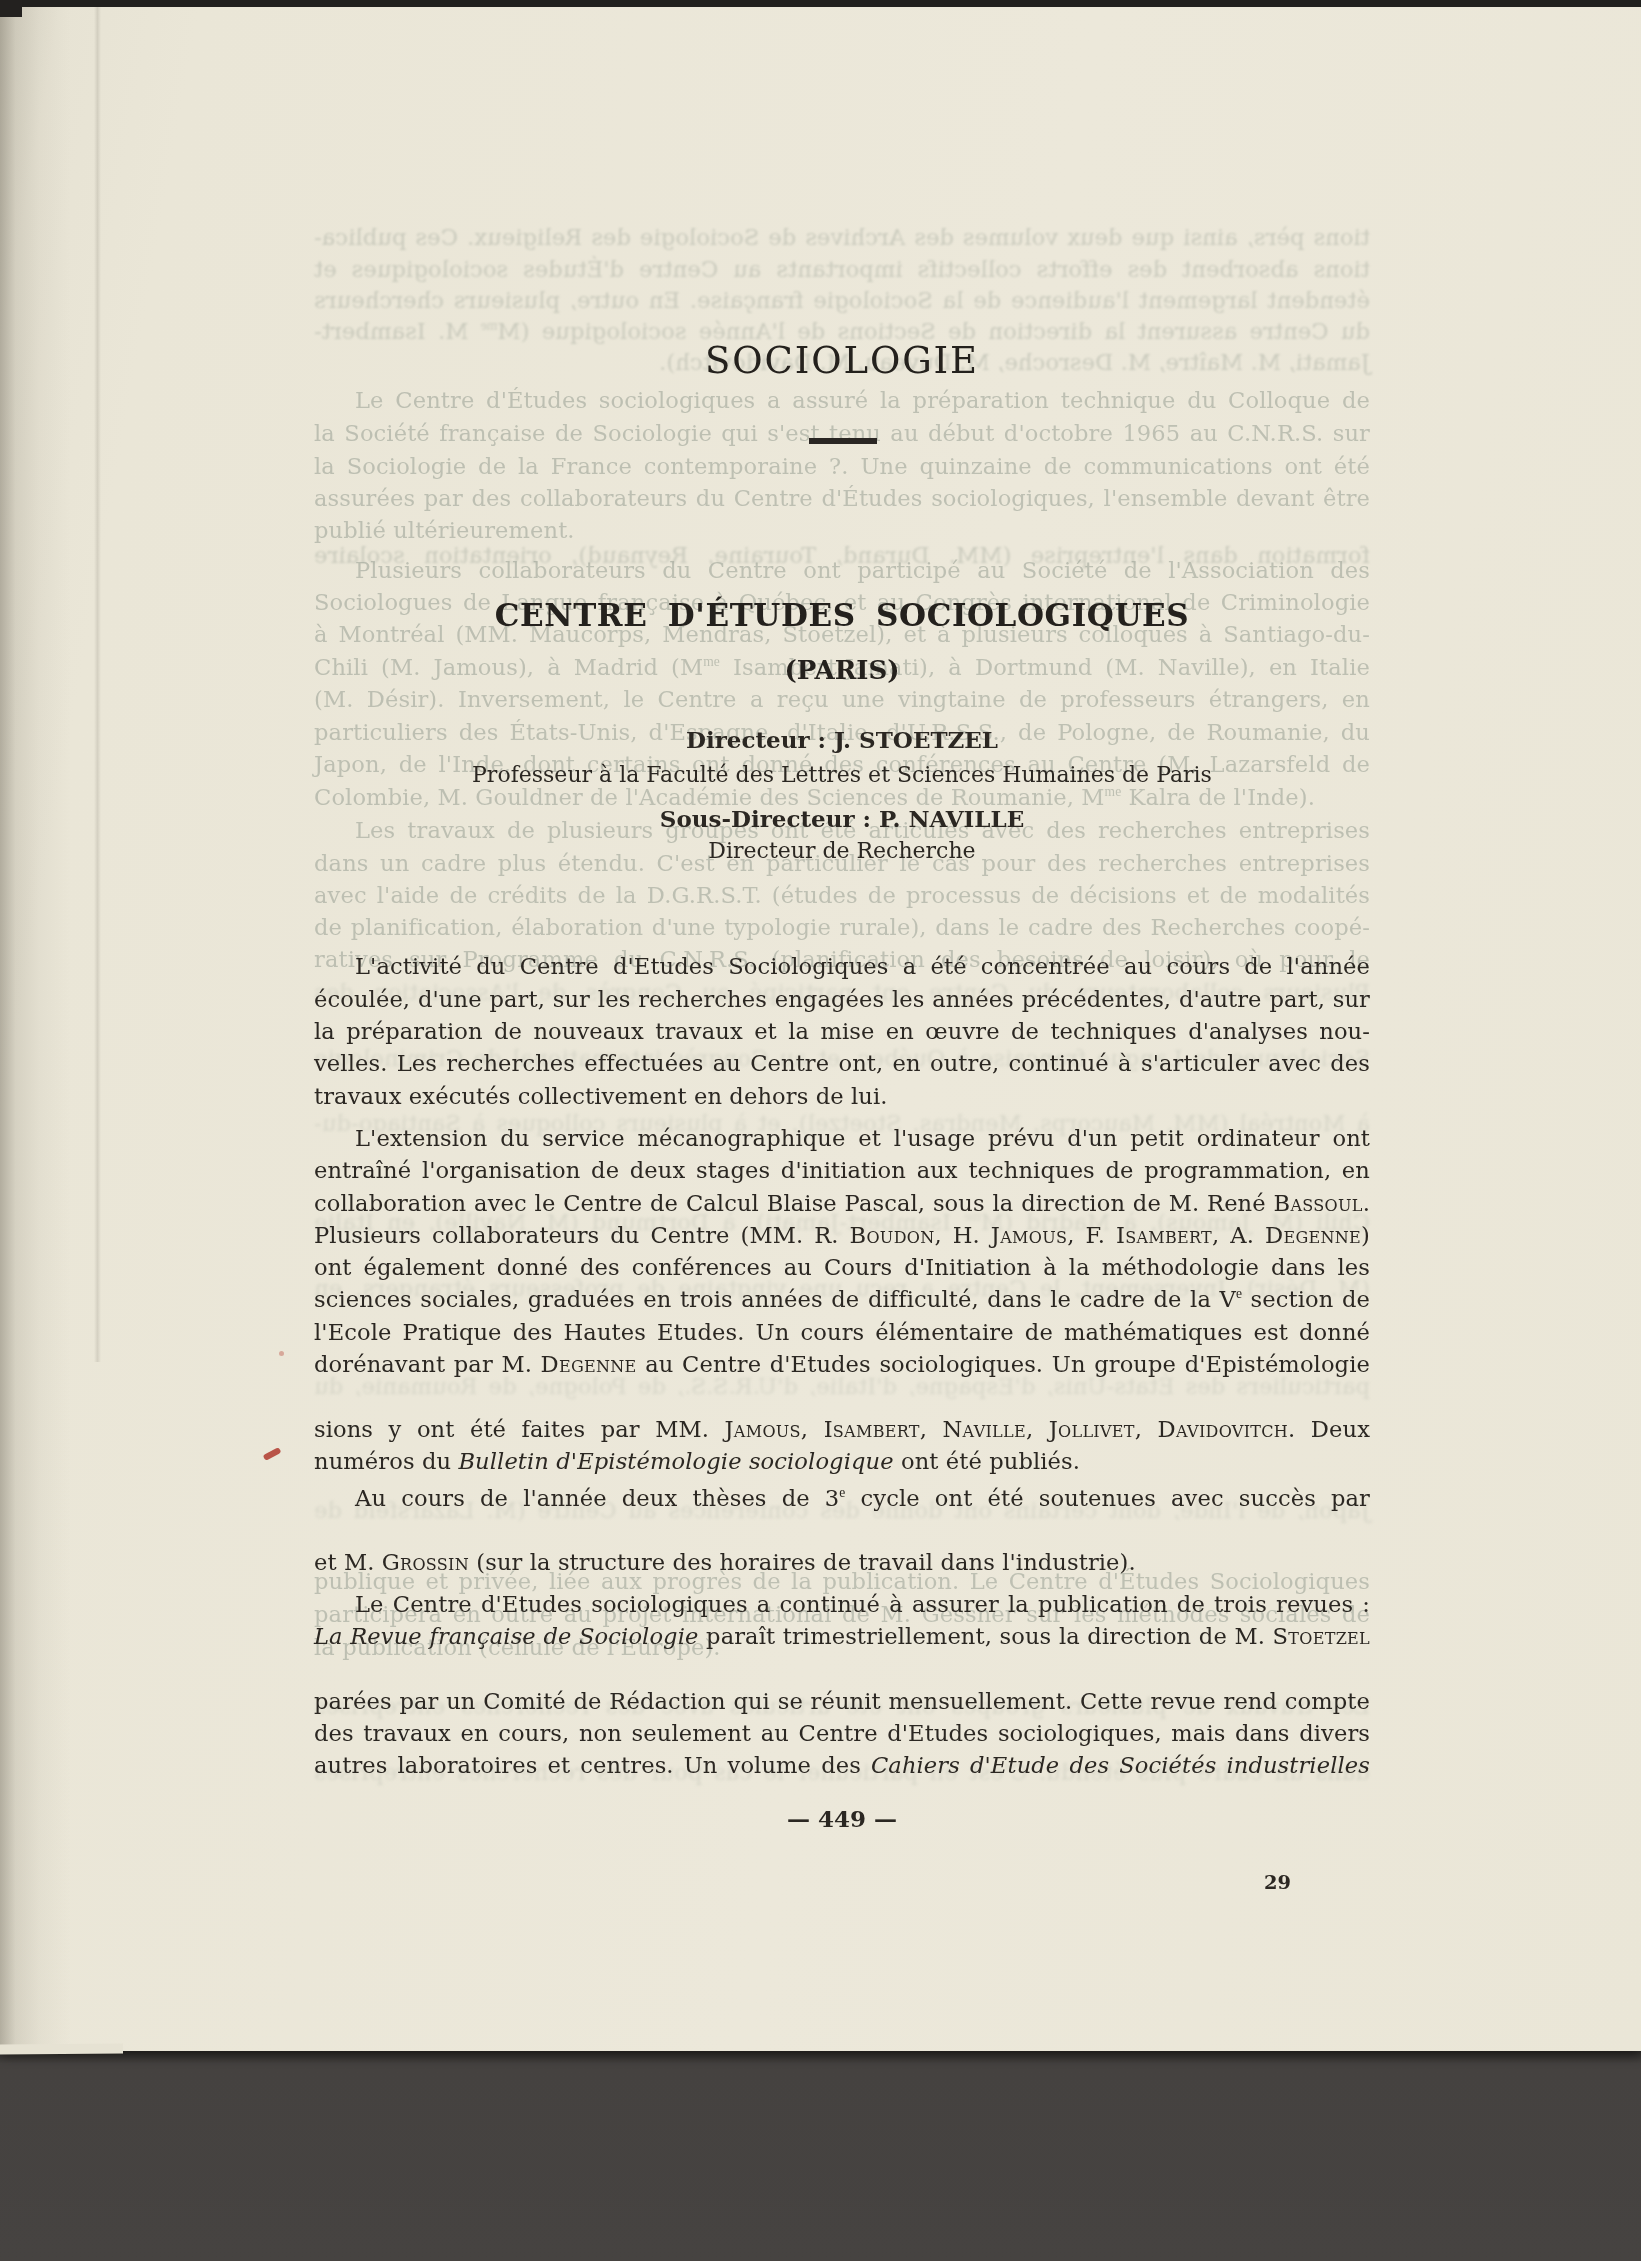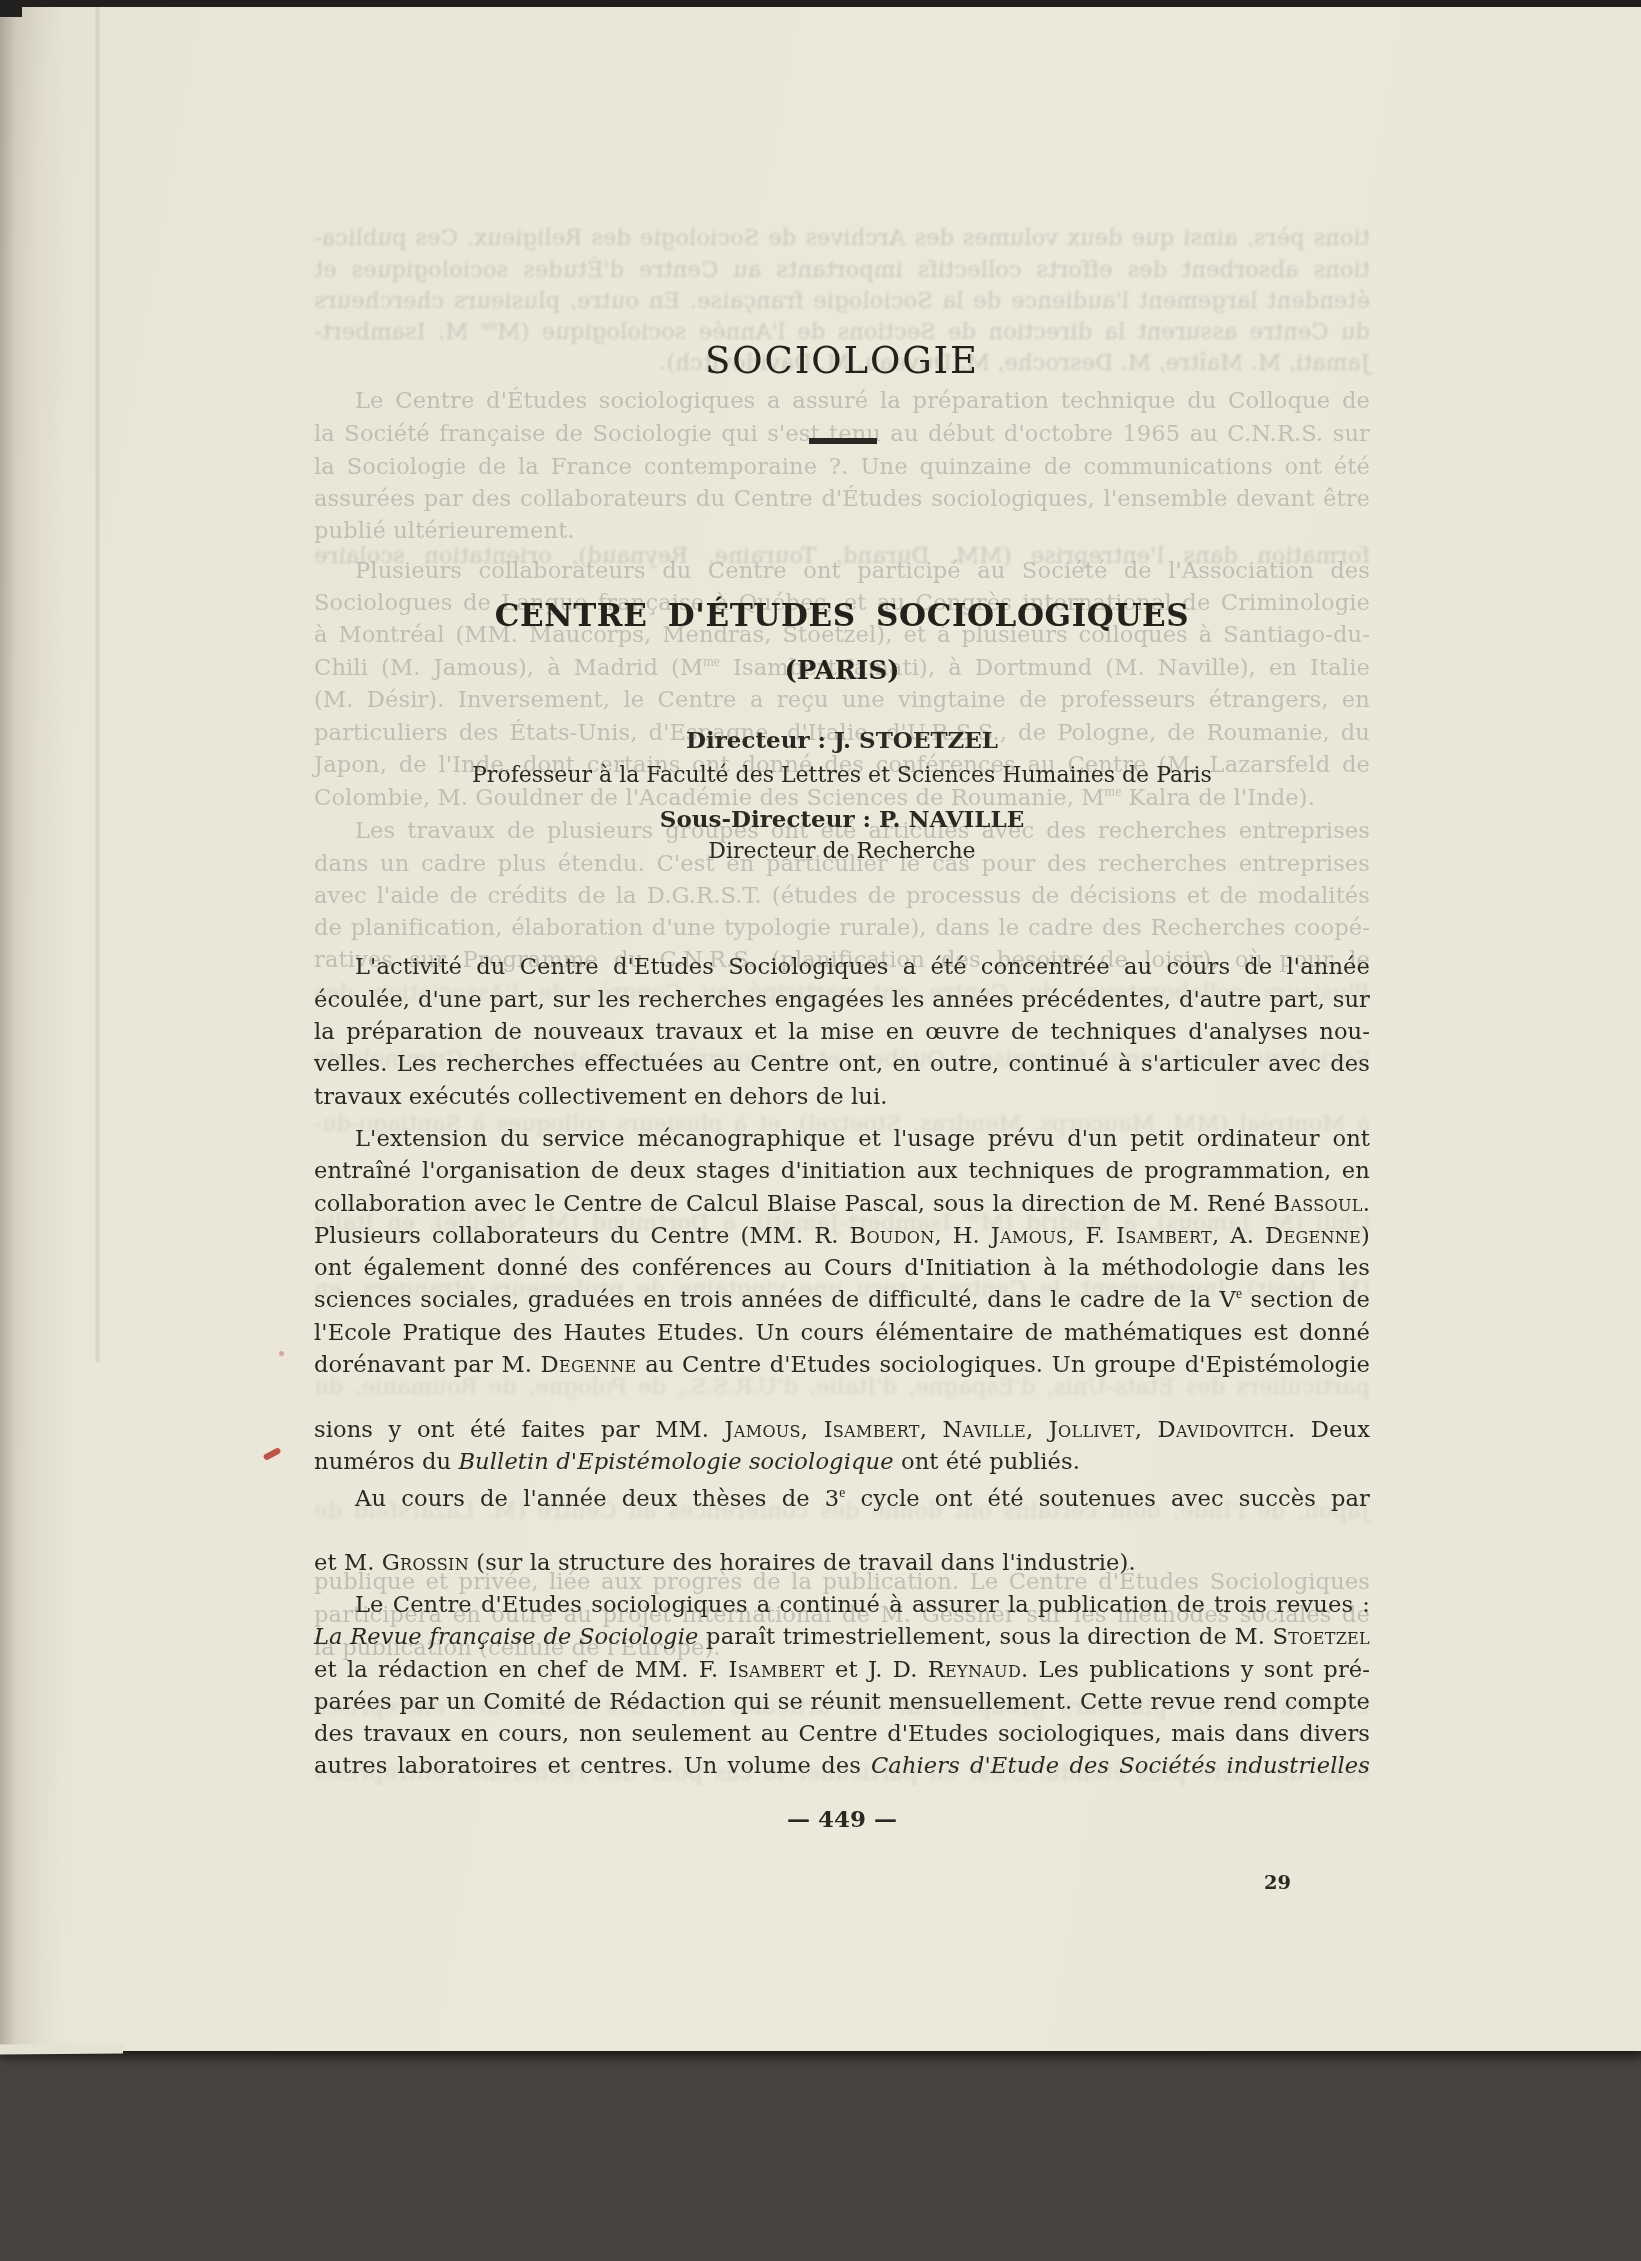--- a/index.html
+++ b/index.html
@@ -125,21 +125,20 @@
     <div class="abs bl tx" style="top:1309px">l'Ecole Pratique des Hautes Etudes. Un cours élémentaire de mathématiques est donné</div>
     <div class="abs bl tx" style="top:1341px">dorénavant par M. <span class="sc">Degenne</span> au Centre d'Etudes sociologiques. Un groupe d'Epistémologie</div>
     <div class="abs bl tx" style="top:1406px">sions y ont été faites par MM. <span class="sc">Jamous</span>, <span class="sc">Isambert</span>, <span class="sc">Naville</span>, <span class="sc">Jollivet</span>, <span class="sc">Davidovitch</span>. Deux</div>
     <div class="abs bl tx lastline" style="top:1438px">numéros du <i>Bulletin d'Epistémologie sociologique</i> ont été publiés.</div>
 
     <div class="abs bl tx ind" style="top:1475px">Au cours de l'année deux thèses de 3<sup>e</sup> cycle ont été soutenues avec succès par</div>
     <div class="abs bl tx lastline" style="top:1539px">et M. <span class="sc">Grossin</span> (sur la structure des horaires de travail dans l'industrie).</div>
 
     <div class="abs bl tx ind" style="top:1581px">Le Centre d'Etudes sociologiques a continué à assurer la publication de trois revues :</div>
     <div class="abs bl tx" style="top:1613px"><i>La Revue française de Sociologie</i> paraît trimestriellement, sous la direction de M. <span class="sc">Stoetzel</span></div>
-    <div class="abs bl tx" style="top:1646px">et la rédaction en chef de MM. F. <span class="sc">Isambert</span> et J. D. <span class="sc">Reynaud</span>. Les publications y sont pré-</div>
     <div class="abs bl tx" style="top:1678px">parées par un Comité de Rédaction qui se réunit mensuellement. Cette revue rend compte</div>
     <div class="abs bl tx" style="top:1710px">des travaux en cours, non seulement au Centre d'Etudes sociologiques, mais dans divers</div>
     <div class="abs bl tx" style="top:1742px">autres laboratoires et centres. Un volume des <i>Cahiers d'Etude des Sociétés industrielles</i></div>
 
     <div class="abs center pagenum tx">— 449 —</div>
     <div class="abs folio tx">29</div>
 
     <div class="abs redmark"></div>
     <div class="abs reddot"></div>
   </div>

